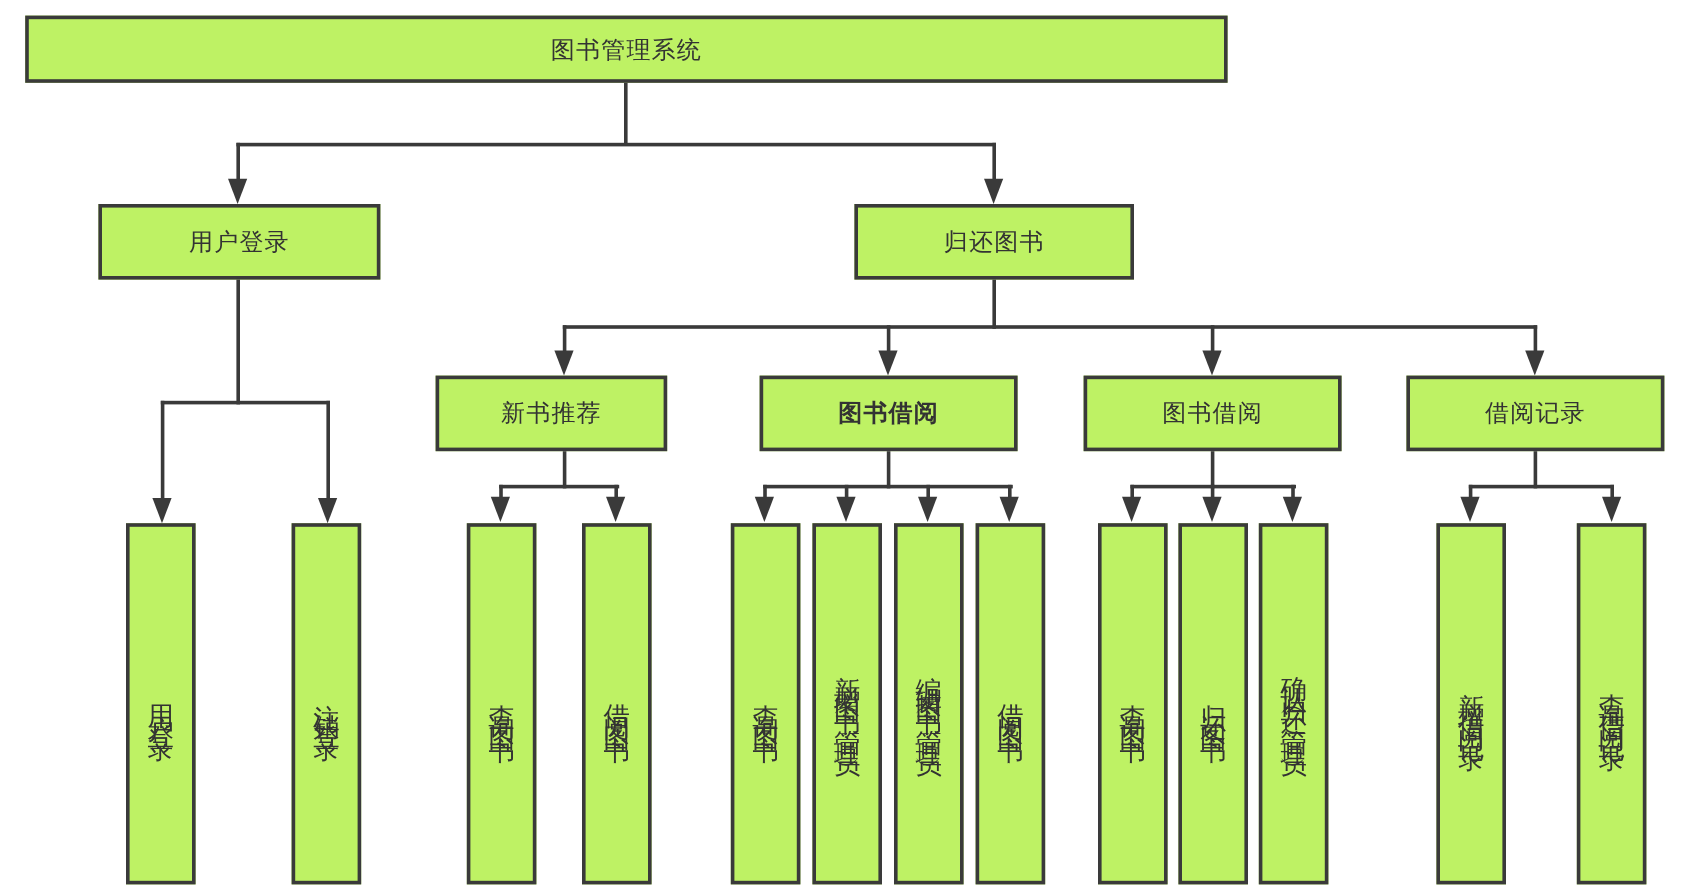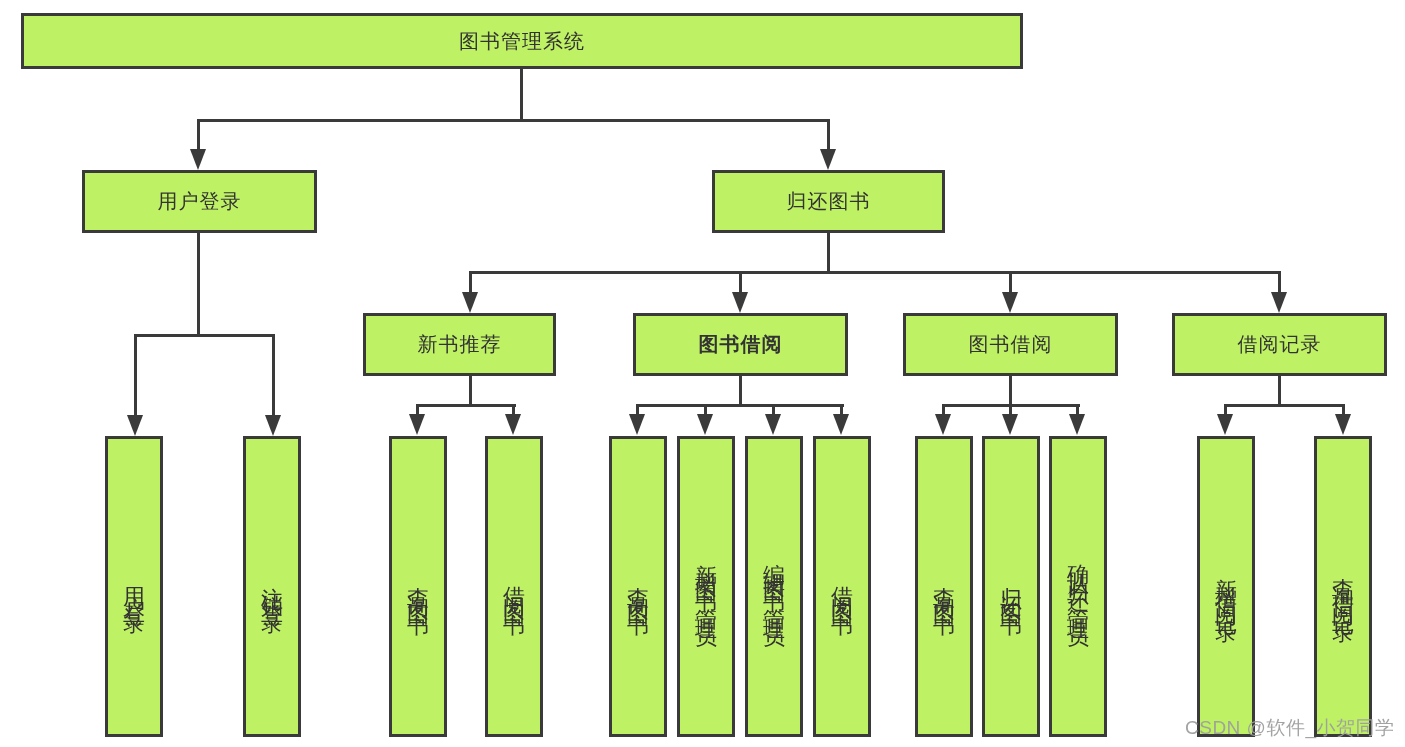--- a/index.html
+++ b/index.html
@@ -134,15 +134,14 @@
 
   <div class="vl" style="left:1278px; top:376px; height:31px;"></div>
   <div class="hl" style="left:1224px; top:404px; width:121px;"></div>
   <div class="vl" style="left:1224px; top:404px; height:11px;"></div>
   <div class="arw" style="left:1217px; top:414px;"></div>
   <div class="vl" style="left:1342px; top:404px; height:11px;"></div>
   <div class="arw" style="left:1335px; top:414px;"></div>
   <div class="box vbox" style="left:1197px;">新增借阅记录</div>
   <div class="box vbox" style="left:1314px;">查询借阅记录</div>
 
-  <div id="watermark">CSDN @软件_小贺同学</div>
 
 </div>
 
 </body></html>

